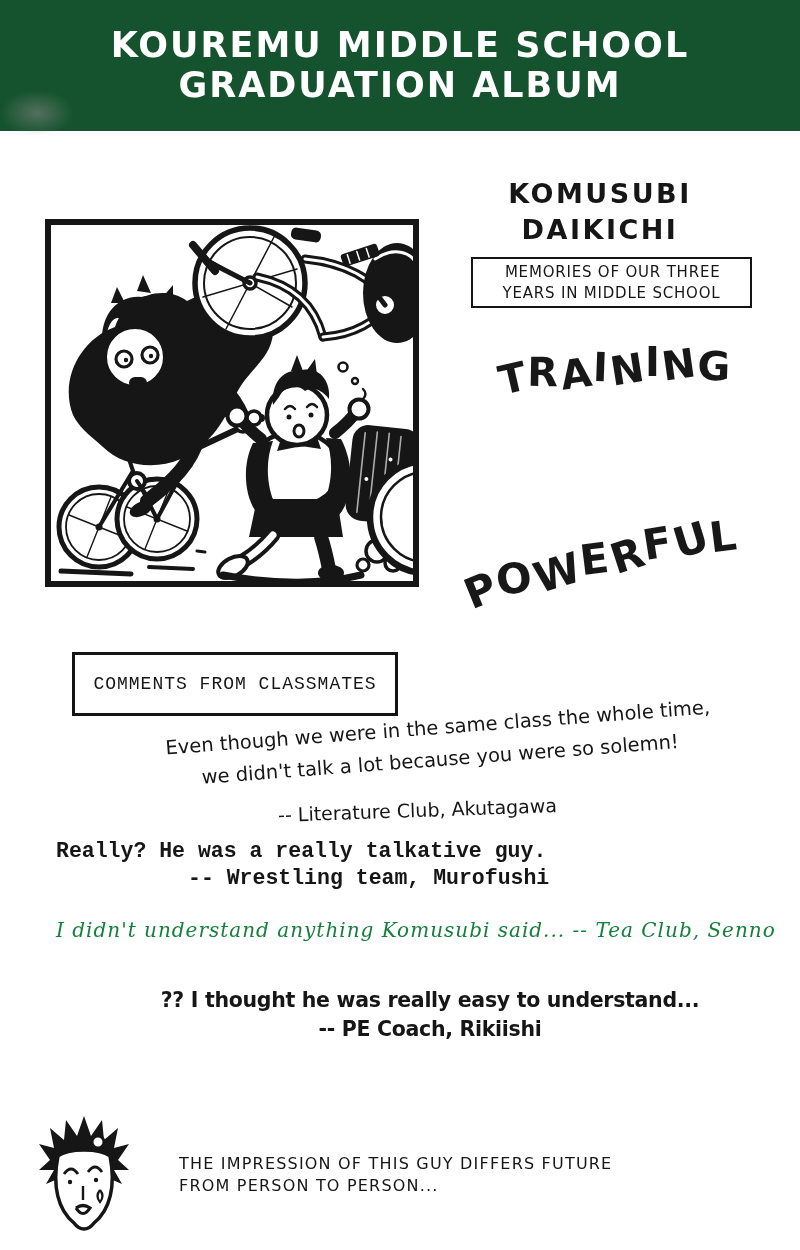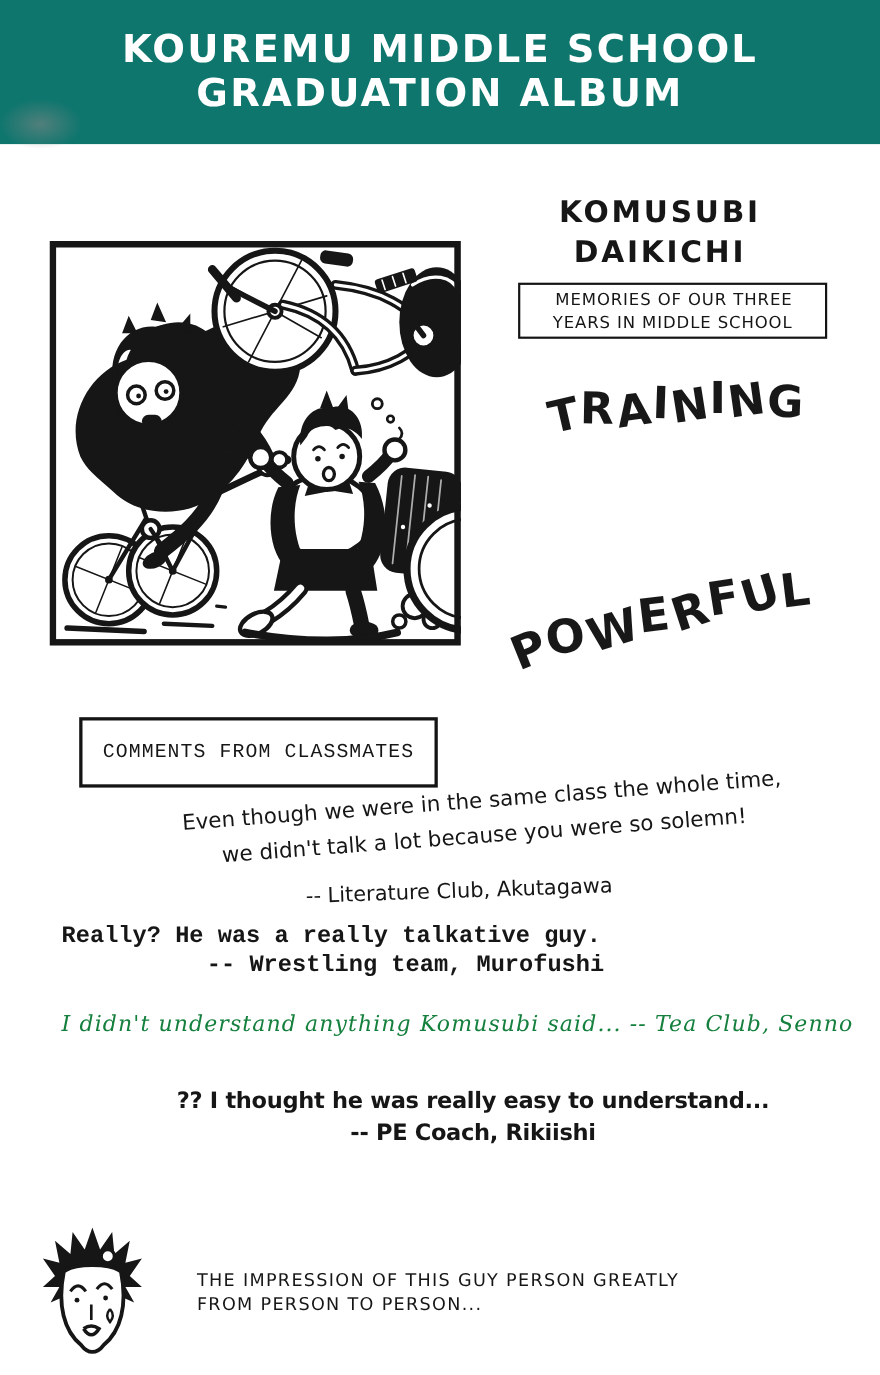--- a/index.html
+++ b/index.html
@@ -4,21 +4,21 @@
 <style>
   html,body{margin:0;padding:0;background:#e8e8e8;}
   .page{
     position:relative; width:800px; height:1250px; margin:0 auto;
     background:#ffffff; overflow:hidden;
     font-family:"Liberation Sans", sans-serif; color:#161616;
   }
   
   .banner{
     position:absolute; left:0; top:0; width:800px; height:131px;
-    background:#0f766e; color:#ffffff;
+    background:#14532d; color:#ffffff;
     display:flex; flex-direction:column; align-items:center; justify-content:center;
   }
   .banner .t1,.banner .t2{
     font-family:"DejaVu Sans", sans-serif; font-weight:700;
     font-size:35px; letter-spacing:2px; line-height:1.12; white-space:nowrap;
   }
   .banner-smudge{
     position:absolute; left:0; top:90px; width:74px; height:46px;
     background:radial-gradient(closest-side, rgba(135,135,135,.55), rgba(135,135,135,0));
   }
@@ -298,17 +298,17 @@
       <circle cx="60" cy="26" r="6" fill="#ffffff" stroke="#161616" stroke-width="3"></circle>
       <path d="M26,58 Q33,48 40,58 M50,56 Q57,46 64,56" fill="none" stroke="#161616" stroke-width="2.8"></path>
       <circle cx="32" cy="66" r="2.2" fill="#161616"></circle>
       <circle cx="58" cy="64" r="2.2" fill="#161616"></circle>
       <line x1="45" y1="70" x2="45" y2="84" stroke="#161616" stroke-width="2.4"></line>
       <path d="M62,74 Q67,80 62,86 Q57,80 62,74" fill="none" stroke="#161616" stroke-width="2.2"></path>
       <path d="M38,92 Q45,103 52,92 Q45,87 38,92" fill="#ffffff" stroke="#161616" stroke-width="3.2"></path>
     </svg>
   </div>
   <div class="footer-caption">
-    <div>THE IMPRESSION OF THIS GUY PERSON GREATLY</div>
+    <div>THE IMPRESSION OF THIS GUY DIFFERS FUTURE</div>
     <div>FROM PERSON TO PERSON...</div>
   </div>
 
 </div>
 
 </body></html>

